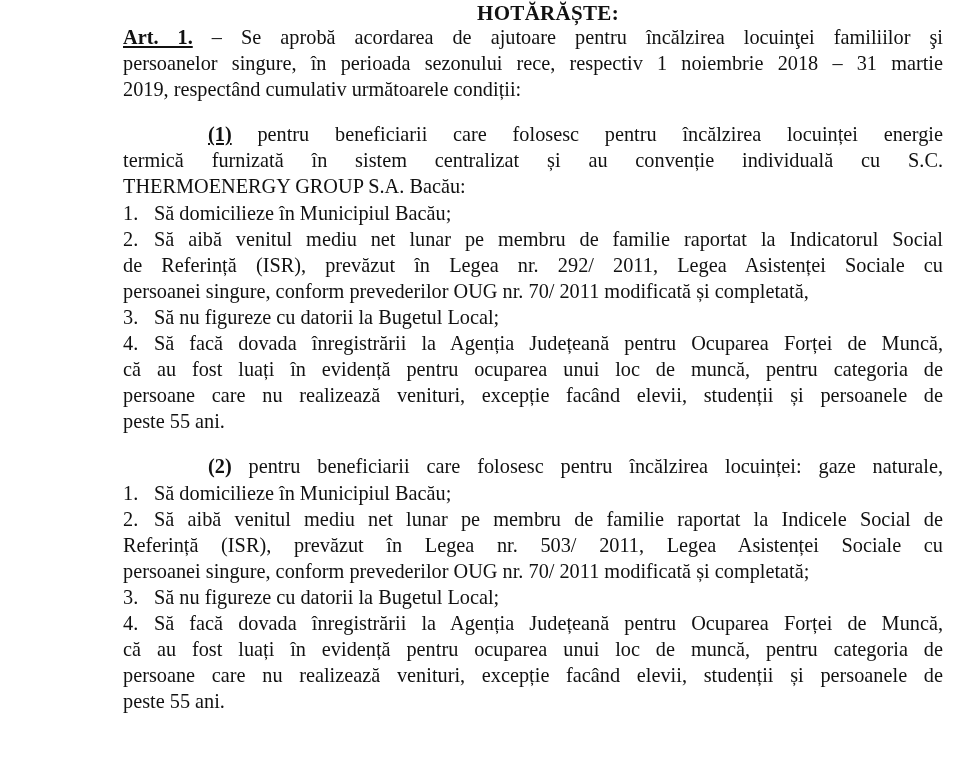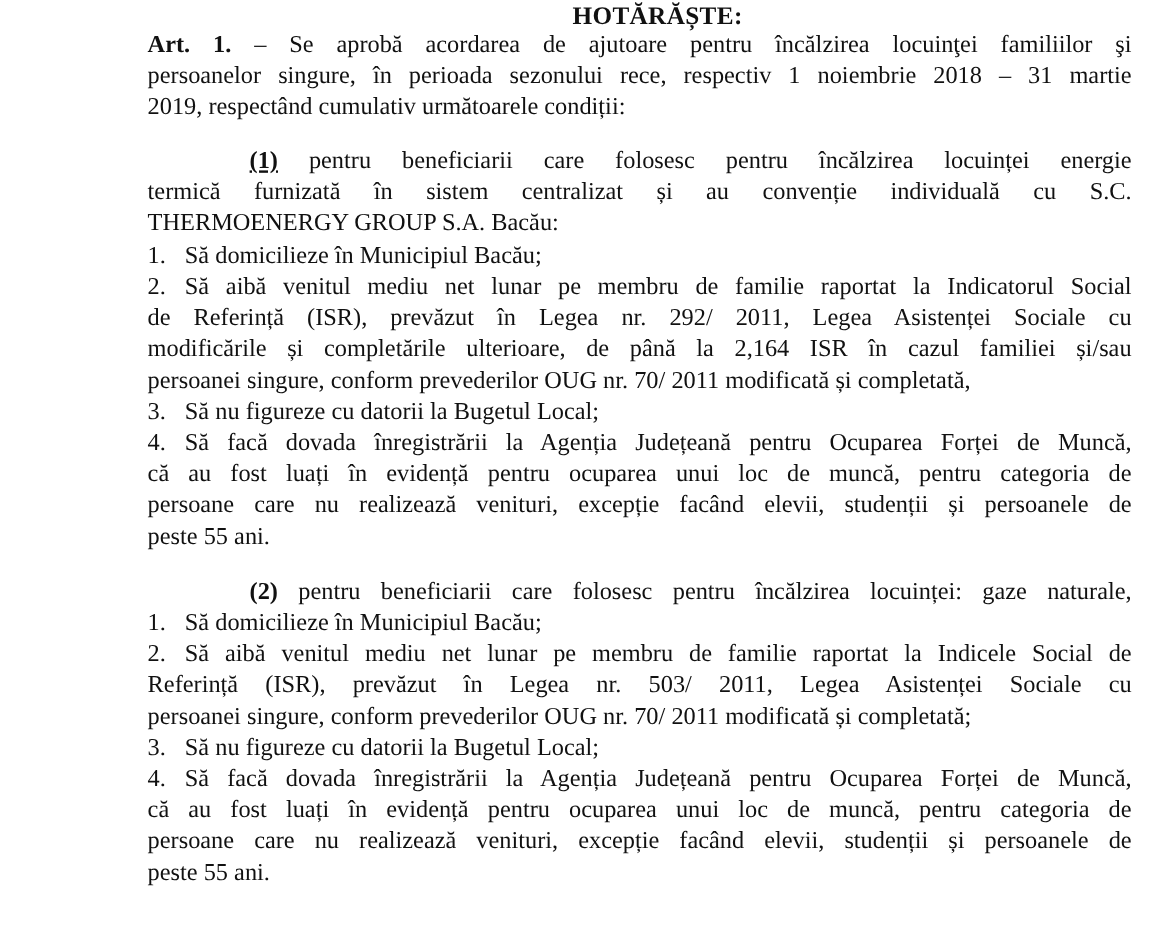--- a/index.html
+++ b/index.html
@@ -52,20 +52,21 @@
   .line.last {
     text-align: right;
     text-align-last: left;
   }
   .indent {
     padding-left: 85px;
     margin-top: 19px;
   }
   .art-label {
     font-weight: bold;
+    text-decoration: underline;
   }
   .para-num-u {
     font-weight: bold;
     text-decoration: underline;
   }
   .para-num {
     font-weight: bold;
   }
   .li-num {
     display: inline-block;
@@ -86,21 +87,20 @@
     <div class="line last">2019, respectând cumulativ următoarele condiții:</div>
 
     <div class="line indent"><span class="para-num-u">(1)</span><span>  pentru beneficiarii care folosesc pentru încălzirea locuinței energie</span></div>
     <div class="line">termică furnizată în sistem centralizat și au convenție individuală cu S.C.</div>
     <div class="line last">THERMOENERGY GROUP S.A. Bacău:</div>
 
     <div class="line last"><span class="li-num">1.</span><span>Să domicilieze în Municipiul Bacău;</span></div>
 
     <div class="line"><span class="li-num">2.</span><span>Să aibă venitul mediu net lunar pe membru de familie raportat la Indicatorul Social</span></div>
     <div class="line">de Referință (ISR), prevăzut în Legea nr. 292/ 2011, Legea Asistenței Sociale cu</div>
-    <div class="line">modificările și completările ulterioare, de până la 2,164 ISR în cazul familiei și/sau</div>
     <div class="line last">persoanei singure, conform prevederilor OUG nr. 70/ 2011 modificată și completată,</div>
 
     <div class="line last"><span class="li-num">3.</span><span>Să nu figureze cu datorii la Bugetul Local;</span></div>
 
     <div class="line"><span class="li-num">4.</span><span>Să facă dovada înregistrării la Agenția Județeană pentru Ocuparea Forței de Muncă,</span></div>
     <div class="line">că au fost luați în evidență pentru ocuparea unui loc de muncă, pentru categoria de</div>
     <div class="line">persoane care nu realizează venituri, excepție facând elevii, studenții și persoanele de</div>
     <div class="line last">peste 55 ani.</div>
 
     <div class="line indent"><span class="para-num">(2)</span><span>   pentru beneficiarii care folosesc pentru încălzirea locuinței: gaze naturale,</span></div>

